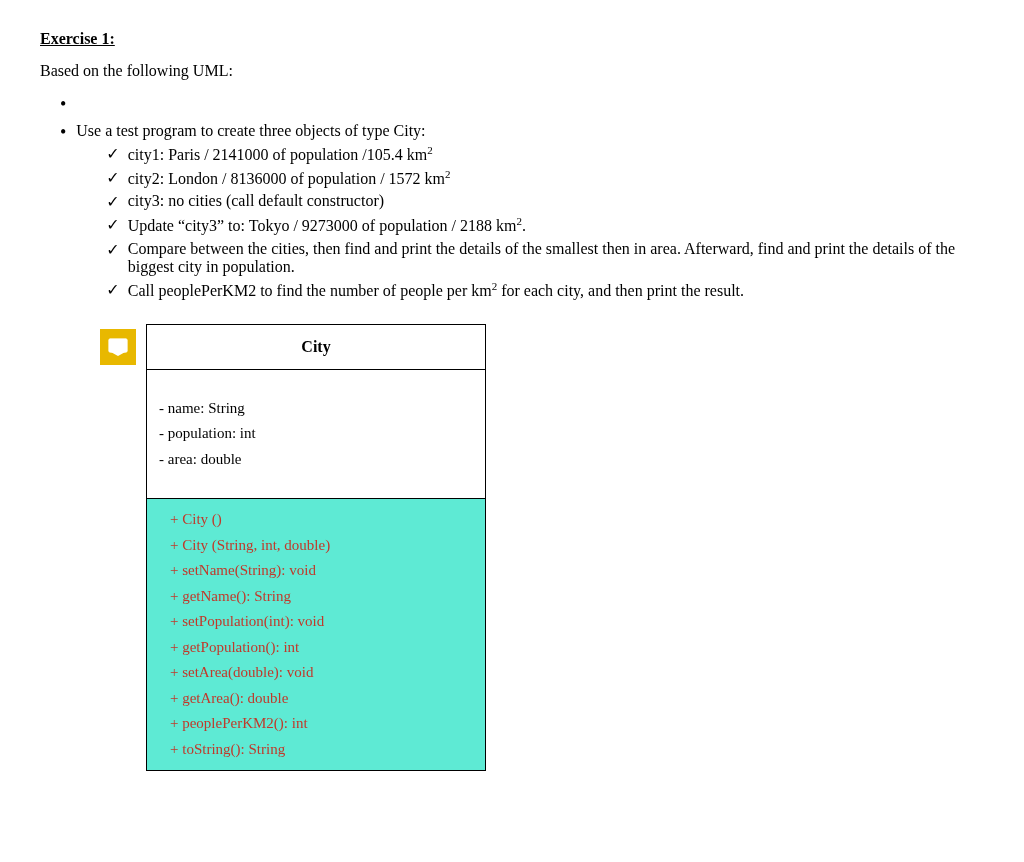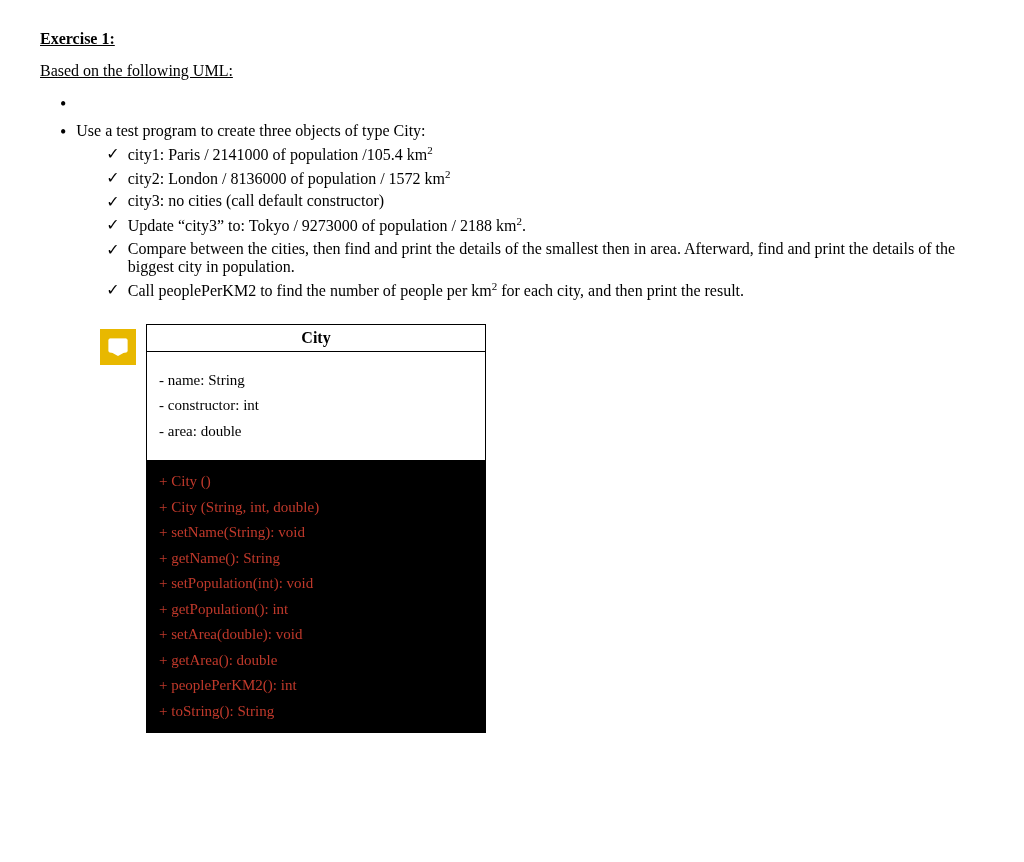--- a/index.html
+++ b/index.html
@@ -20,21 +20,20 @@
     .exercise-title {
       font-weight: bold;
       text-decoration: underline;
       margin-bottom: 14px;
       font-size: 16px;
     }
 
     .intro-text {
       margin-bottom: 14px;
       font-size: 16px;
-      text-decoration: underline;
     }
 
     .bullet-list {
       list-style: none;
       padding-left: 20px;
       margin-bottom: 20px;
     }
 
     .bullet-list > li {
       display: flex;
@@ -111,36 +110,36 @@
     .uml-table {
       border-collapse: collapse;
       width: 340px;
       border: 1px solid #000;
     }
 
     .uml-table .class-name-cell {
       text-align: center;
       font-weight: bold;
       font-size: 16px;
-      padding: 4px 10px;
+      padding: 13px 10px;
       border-bottom: 1px solid #000;
       background: #fff;
     }
 
     .uml-table .attributes-cell {
-      padding: 16px 12px;
+      padding: 26px 12px;
       border-bottom: 1px solid #000;
       background: #fff;
       font-size: 15px;
       line-height: 1.7;
     }
 
     .uml-table .methods-cell {
-      padding: 8px 12px;
-      background: #000000;
+      padding: 8px 23px;
+      background: #5eead4;
       font-size: 15px;
       line-height: 1.7;
     }
 
     .orange-text {
       color: #c0392b;
     }
 
     .method-line {
       display: block;
@@ -203,21 +202,21 @@
   </div>
 
   <table class="uml-table">
     <tbody>
         <tr>
       <td class="class-name-cell">City</td>
     </tr>
     <tr>
       <td class="attributes-cell">
         <span class="method-line">- name: String</span>
-        <span class="method-line">- constructor: int</span>
+        <span class="method-line">- population: int</span>
         <span class="method-line">- area: double</span>
       </td>
     </tr>
     <tr>
       <td class="methods-cell">
         <span class="method-line orange-text">+ City ()</span>
         <span class="method-line orange-text">+ City (String, int, double)</span>
         <span class="method-line orange-text">+ setName(String): void</span>
         <span class="method-line orange-text">+ getName(): String</span>
         <span class="method-line orange-text">+ setPopulation(int): void</span>

